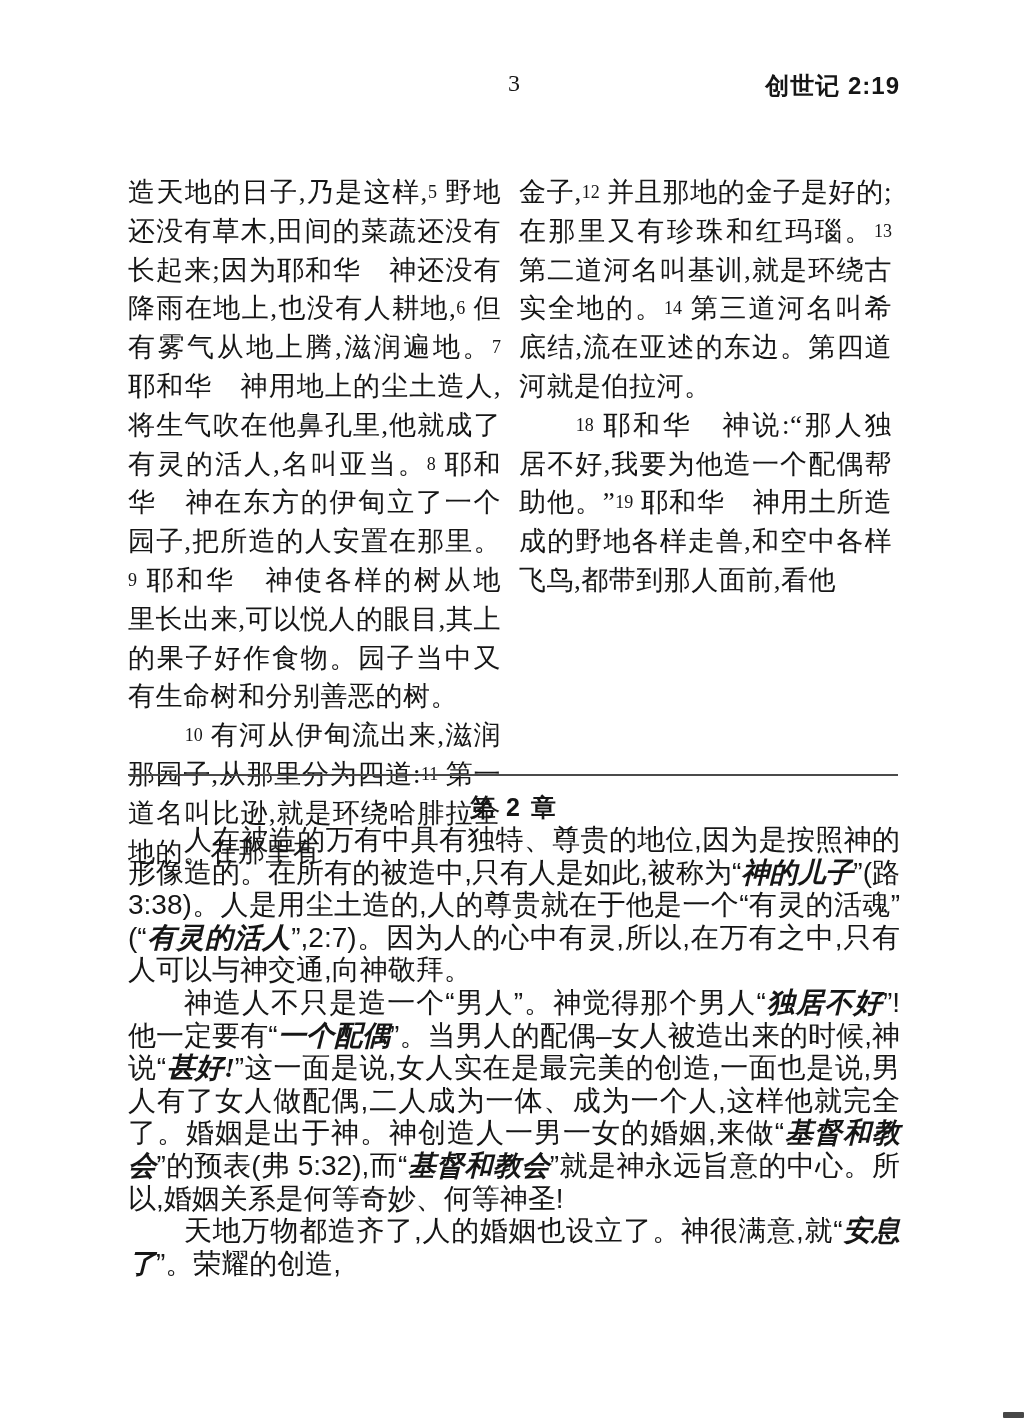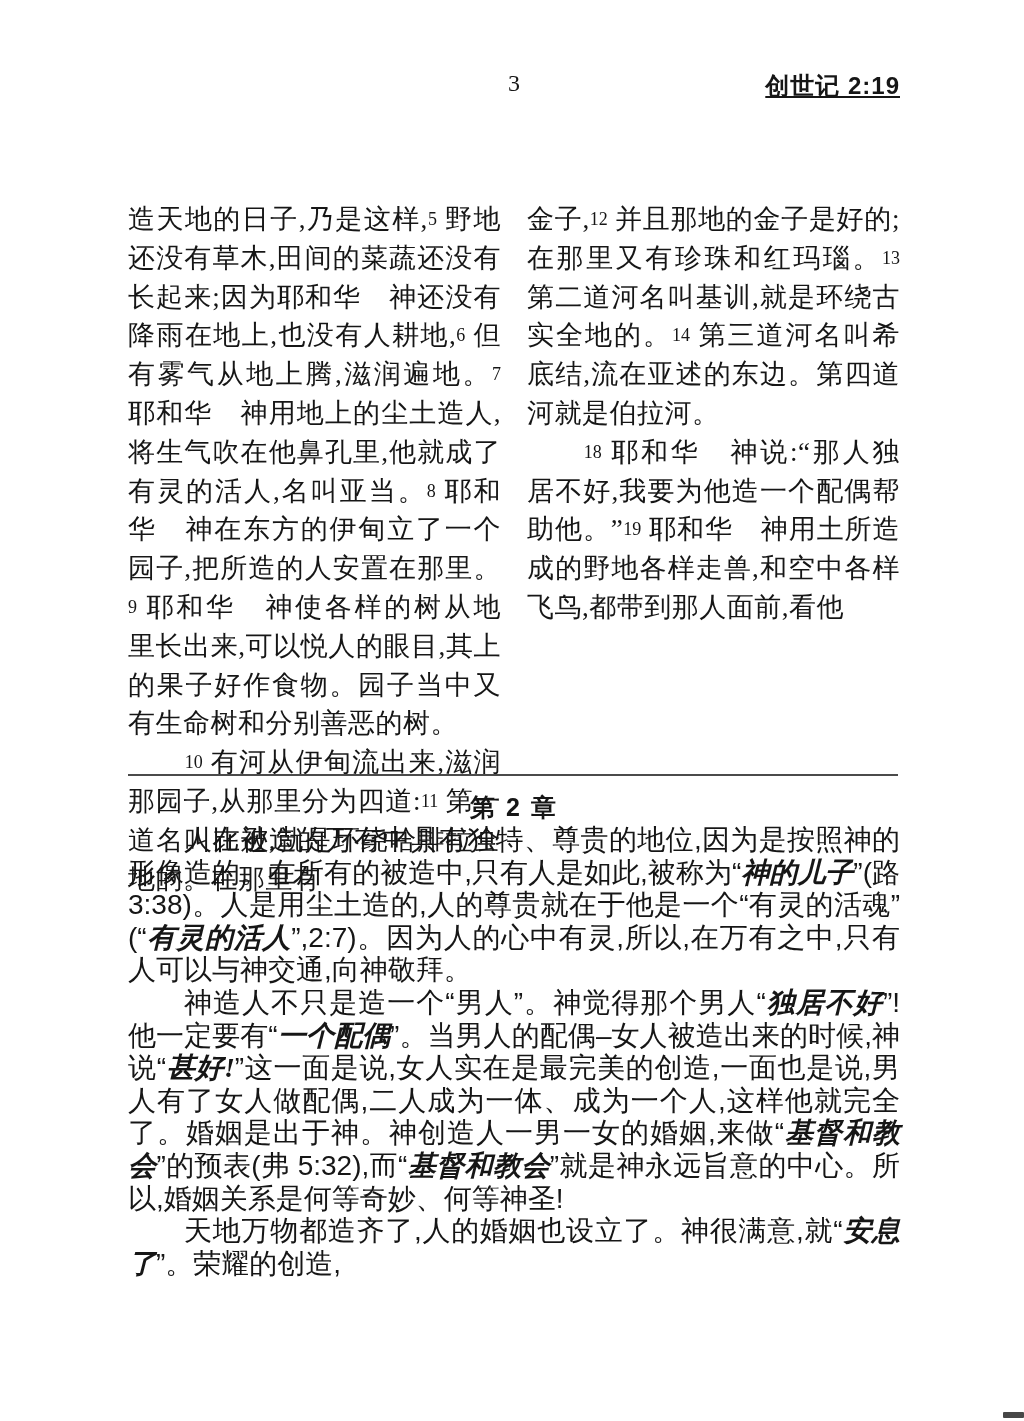--- a/index.html
+++ b/index.html
@@ -8,25 +8,25 @@
     color:#161616;font-family:"Liberation Serif","DejaVu Serif",serif;
     -webkit-font-smoothing:antialiased;
   }
   .page-header{position:absolute;top:70px;left:128px;width:772px;height:30px;}
   .page-num{
     position:absolute;left:0;width:100%;text-align:center;
     font-size:24px;font-family:"Liberation Serif","DejaVu Serif",serif;
   }
   .run-head{
     position:absolute;right:0;top:0;font-size:24px;font-weight:bold;
-    font-family:"Liberation Sans","DejaVu Sans",sans-serif;letter-spacing:1px;text-decoration:underline;
+    font-family:"Liberation Sans","DejaVu Sans",sans-serif;letter-spacing:1px;
   }
   .bible{
     position:absolute;top:173px;left:128px;width:772px;
-    display:flex;gap:26px;margin-top:27px;
+    display:flex;gap:18px;
   }
   .bcol{
     width:373px;font-size:27px;line-height:38.8px;text-align:justify;
     text-justify:inter-ideograph;letter-spacing:0.5px;
   }
   .bcol p{margin:0;}
   .bcol p.ind{text-indent:2.1em;}
   .verse{
     font-size:18px;vertical-align:3px;letter-spacing:0;
     font-family:"Liberation Serif","DejaVu Serif",serif;

